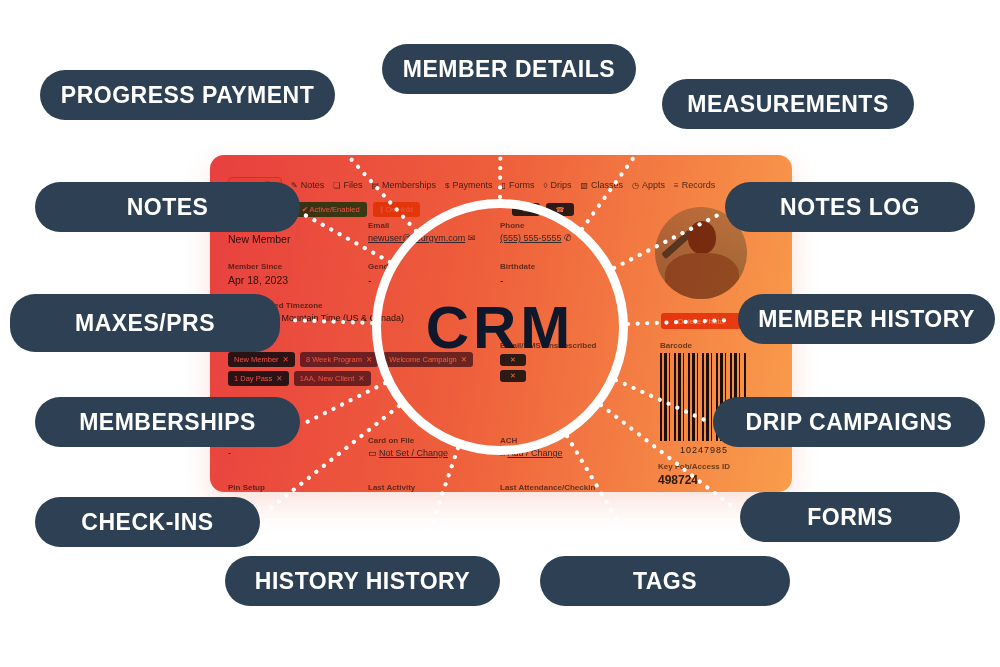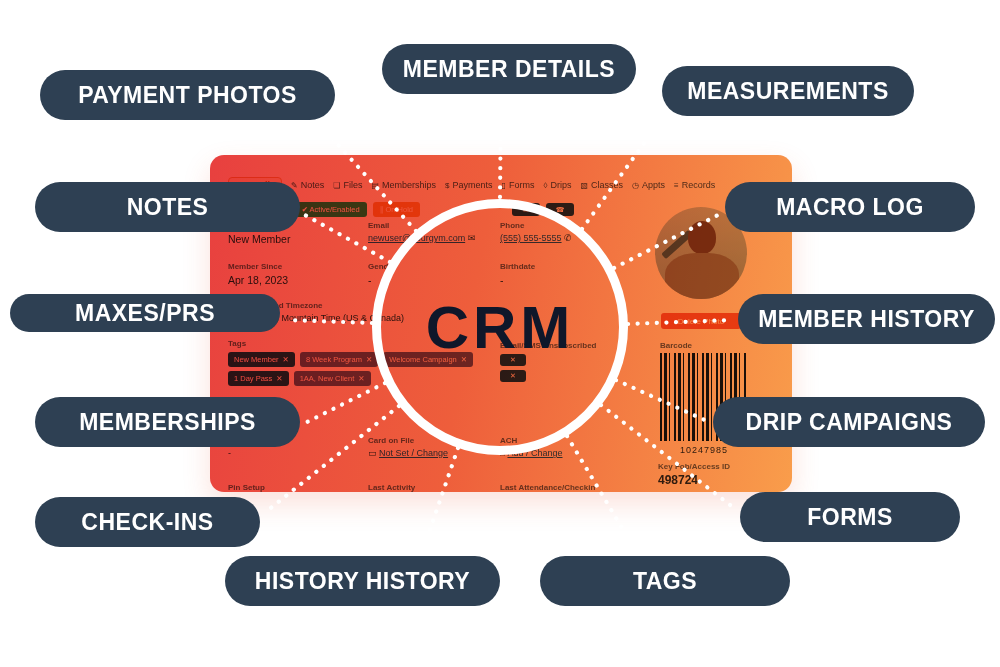--- a/index.html
+++ b/index.html
@@ -85,24 +85,24 @@
   .lines { position:absolute; inset:0; z-index:7; pointer-events:none; }
   .ring { position:absolute; left:372px; top:199px; width:256px; height:256px; border:9px solid #fff;
           border-radius:50%; z-index:8; display:flex; align-items:center; justify-content:center; }
   .crm-text { font-size:60px; font-weight:bold; color:#0f172a; letter-spacing:4px; }
 
   .pill { position:absolute; background:#2e4053; color:#fff; border-radius:25px; display:flex;
           align-items:center; justify-content:center; font-weight:bold; font-size:23px;
           letter-spacing:0.5px; z-index:10; white-space:nowrap; }
   .p1  { left:40px;  top:70px;  width:295px; height:50px; }
   .p2  { left:382px; top:44px;  width:254px; height:50px; }
-  .p3  { left:662px; top:66px;  width:252px; height:50px; }
+  .p3  { left:662px; top:79px;  width:252px; height:50px; }
   .p4  { left:35px;  top:182px; width:265px; height:50px; }
   .p5  { left:725px; top:182px; width:250px; height:50px; }
-  .p6  { left:10px;  top:294px; width:270px; height:38px; }
+  .p6  { left:10px;  top:294px; width:270px; height:58px; }
   .p7  { left:738px; top:294px; width:257px; height:50px; }
   .p8  { left:35px;  top:397px; width:265px; height:50px; }
   .p9  { left:713px; top:397px; width:272px; height:50px; }
   .p10 { left:35px;  top:497px; width:225px; height:50px; }
   .p11 { left:740px; top:492px; width:220px; height:50px; }
   .p12 { left:225px; top:556px; width:275px; height:50px; }
   .p13 { left:540px; top:556px; width:250px; height:50px; }
 </style>
 </head>
 <body>
@@ -298,25 +298,25 @@
       <line x1="601" y1="405" x2="734" y2="508"></line>
       <line x1="458" y1="448" x2="422" y2="553"></line>
       <line x1="567" y1="436" x2="637" y2="553"></line>
     </g>
   </svg>
 
   <div class="ring">
     <div class="crm-text">CRM</div>
   </div>
 
-  <div class="pill p1">PAYMENT PHOTOS</div>
+  <div class="pill p1">PROGRESS PAYMENT</div>
   <div class="pill p2">MEMBER DETAILS</div>
   <div class="pill p3">MEASUREMENTS</div>
   <div class="pill p4">NOTES</div>
-  <div class="pill p5">MACRO LOG</div>
+  <div class="pill p5">NOTES LOG</div>
   <div class="pill p6">MAXES/PRS</div>
   <div class="pill p7">MEMBER HISTORY</div>
   <div class="pill p8">MEMBERSHIPS</div>
   <div class="pill p10">CHECK-INS</div>
   <div class="pill p9">DRIP CAMPAIGNS</div>
   <div class="pill p11">FORMS</div>
   <div class="pill p12">HISTORY HISTORY</div>
   <div class="pill p13">TAGS</div>
 
 </div>

